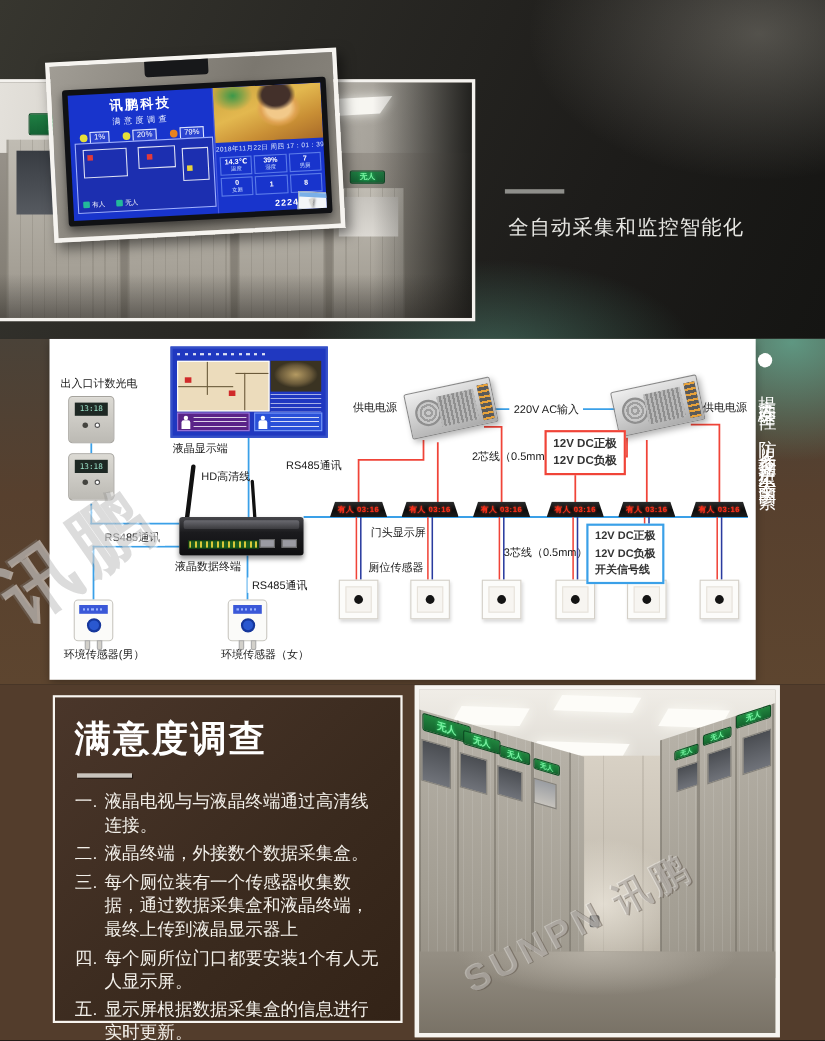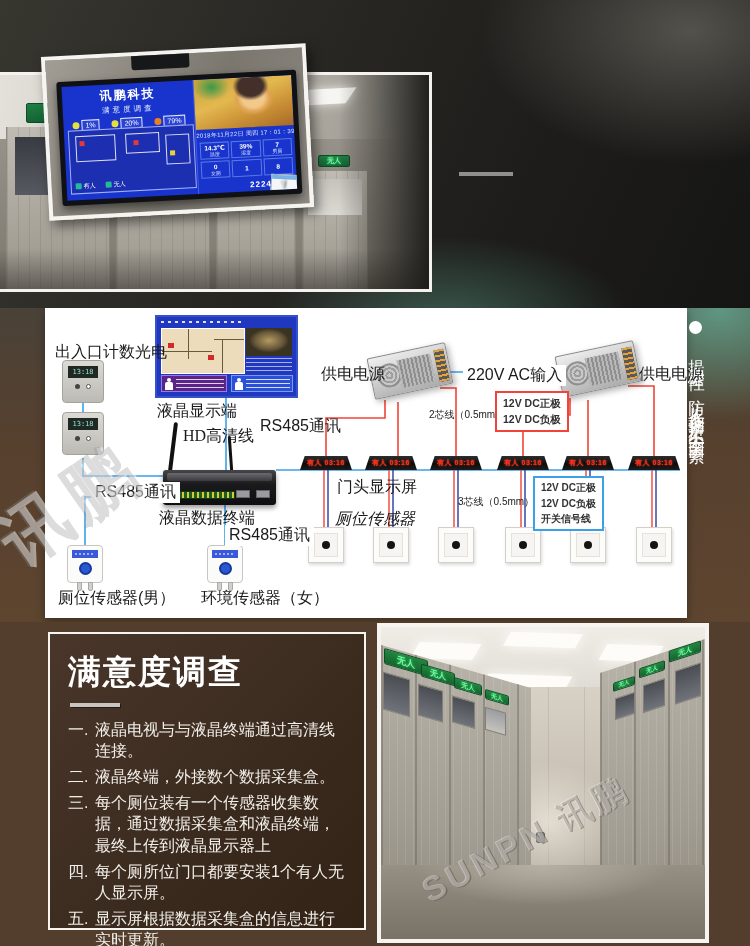--- a/index.html
+++ b/index.html
@@ -92,21 +92,21 @@
       radial-gradient(240px 130px at 58% -6%, rgba(112,190,164,.85), transparent 70%),
       radial-gradient(200px 150px at 96% 1%, rgba(100,172,148,.8), transparent 72%),
       linear-gradient(180deg,#4a4238 0%,#57402e 45%,#5d452f 100%);}
   .panel{position:absolute;left:45px;top:0;width:642px;height:310px;background:#fff;
     box-shadow:0 3px 8px rgba(0,0,0,.35);}
   .wm-left{position:absolute;left:-8px;top:150px;font-size:70px;font-weight:bold;color:rgba(140,140,138,.30);
     transform:rotate(-35deg);letter-spacing:8px;z-index:5;pointer-events:none;
     text-shadow:2px 2px 0 rgba(255,255,255,.5);}
 
   .wires{position:absolute;left:0;top:0;z-index:1;}
-  .dg-label{position:absolute;font-size:16px;color:#1a1a1a;white-space:nowrap;z-index:3;}
+  .dg-label{position:absolute;font-size:10px;color:#1a1a1a;white-space:nowrap;z-index:3;}
   .dg-label.sm{font-size:10px;}
   .dg-label.bg{background:#fff;padding:0 4px;}
 
   
   .dev{position:absolute;z-index:2;}
   .counter{width:42px;height:43px;background:linear-gradient(180deg,#dcdad4,#bcbab4);
     border:1px solid #a5a39d;border-radius:4px;}
   .counter .lcd{margin:5px auto 0;width:30px;height:12px;background:#1e2824;color:#9ae0c8;
     font-family:"DejaVu Sans Mono",monospace;font-size:7px;text-align:center;line-height:12px;}
   .counter .dots{display:flex;justify-content:center;gap:6px;margin-top:6px;}
@@ -335,20 +335,21 @@
             </div>
             <div class="tv-count">222446</div>
             <div class="tv-popup"></div>
             <div class="tv-cursor"></div>
           </div>
         </div>
       </div>
     </div>
 
     <div class="hero-divider"></div>
+    <div class="hero-d1">全自动采集和监控智能化</div>
   </div>
 
   <div class="middle">
     <div class="panel">
 
       <svg class="wires" width="642" height="310" viewBox="0 0 642 310">
 
         <g stroke="#3aa0e8" stroke-width="1.6" fill="none">
           <path d="M38,95 V104"></path>
           <path d="M38,150 V168 H118"></path>
@@ -379,34 +380,34 @@
             <path d="M480,162 V219" stroke="#2a3b9f"></path>
           <path d="M541,162 V219" stroke="#f04438"></path>
             <path d="M545,162 V219" stroke="#2a3b9f"></path>
           <path d="M607,162 V219" stroke="#f04438"></path>
             <path d="M611,162 V219" stroke="#2a3b9f"></path>
         </g>
       </svg>
 
       <span class="dg-label" style="left:10px;top:34px;">出入口计数光电</span>
       <span class="dg-label" style="left:112px;top:93px;">液晶显示端</span>
-      <span class="dg-label" style="left:138px;top:118px;font-family:Liberation Serif, serif;">HD高清线</span>
+      <span class="dg-label" style="left:138px;top:118px;">HD高清线</span>
       <span class="dg-label" style="left:215px;top:108px;">RS485通讯</span>
       <span class="dg-label bg" style="left:46px;top:174px;">RS485通讯</span>
       <span class="dg-label" style="left:114px;top:200px;text-align:right;">液晶数据终端</span>
       <span class="dg-label bg" style="left:180px;top:217px;">RS485通讯</span>
-      <span class="dg-label" style="left:13px;top:280px;">厕位传感器(男）</span>
+      <span class="dg-label" style="left:13px;top:280px;">环境传感器(男）</span>
       <span class="dg-label" style="left:156px;top:280px;">环境传感器（女）</span>
       <span class="dg-label" style="left:276px;top:56px;">供电电源</span>
       <span class="dg-label bg" style="left:418px;top:57px;">220V AC输入</span>
       <span class="dg-label" style="left:594px;top:56px;">供电电源</span>
       <span class="dg-label sm" style="left:384px;top:100px;">2芯线（0.5mm）</span>
       <span class="dg-label" style="left:292px;top:169px;">门头显示屏</span>
       <span class="dg-label sm" style="left:413px;top:187px;">3芯线（0.5mm）</span>
-      <span class="dg-label" style="left:290px;top:201px;font-style:italic;">厕位传感器</span>
+      <span class="dg-label" style="left:290px;top:201px;">厕位传感器</span>
 
       <div class="info-box red-box" style="left:450px;top:83px;">
         <div>12V DC正极</div>
         <div>12V DC负极</div>
       </div>
       <div class="info-box blue-box" style="left:488px;top:168px;">
         <div>12V DC正极</div>
         <div>12V DC负极</div>
         <div>开关信号线</div>
       </div>

